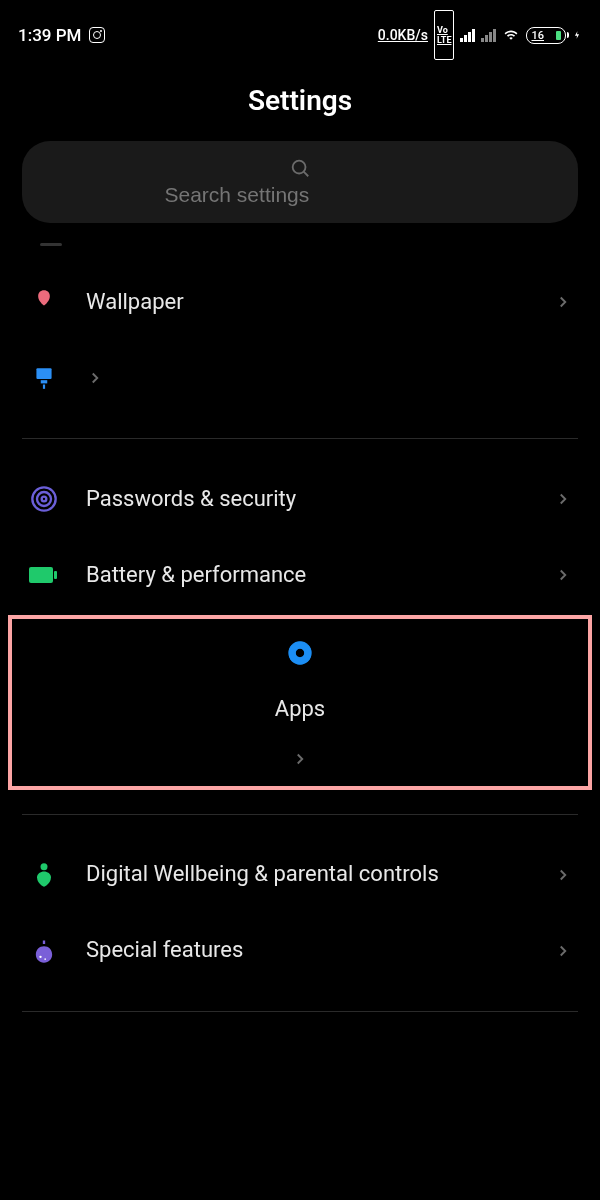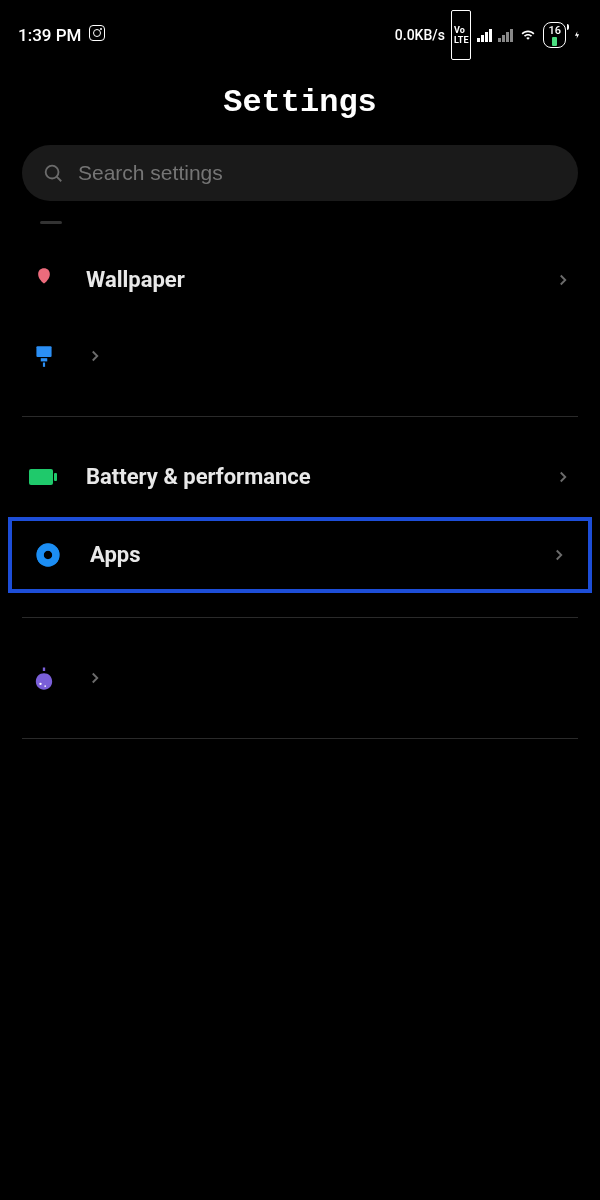--- a/index.html
+++ b/index.html
@@ -12,75 +12,75 @@
       overflow: hidden;
     }
     .status-bar {
       display: flex;
       justify-content: space-between;
       align-items: center;
       padding: 10px 18px 6px;
       font-size: 17px;
       font-weight: 500;
     }
-    .status-left { display: flex; gap: 8px; }
-    .status-right { display: flex; align-items: center; gap: 6px; font-size: 14px; }
+    .status-left { display: flex; align-items: center; gap: 8px; }
+    .status-right { display: flex; align-items: center; gap: 6px; font-size: 14px; text-decoration: underline; }
     .instagram-icon {
       width: 16px; height: 16px; border: 1.5px solid #fff; border-radius: 4px;
       display: flex; align-items: center; justify-content: center; position: relative;
     }
     .instagram-icon::after {
       content: ''; width: 6px; height: 6px; border: 1.5px solid #fff; border-radius: 50%;
     }
     .instagram-icon::before {
       content: ''; width: 2px; height: 2px; background: #fff; border-radius: 50%;
       position: absolute; top: 2px; right: 2px;
     }
     .volte { font-size: 9px; border: 1px solid #fff; padding: 14px 2px; border-radius: 2px; font-weight: bold; }
     .signal { display: inline-flex; align-items: flex-end; gap: 1px; }
     .signal span { width: 3px; background: #fff; }
     .signal span:nth-child(1){height:4px} .signal span:nth-child(2){height:7px}
     .signal span:nth-child(3){height:10px} .signal span:nth-child(4){height:13px}
     .signal.dim span { background: #888; }
     .wifi-icon { position: relative; width: 18px; height: 14px; }
     .battery {
       display: inline-flex; align-items: center; border: 1.5px solid #fff;
-      border-radius: 8px; padding: 1px 4px; font-size: 11px; gap: 0; position: relative; flex-direction: column;
+      border-radius: 8px; padding: 1px 4px; font-size: 11px; gap: 12px; position: relative;
     }
     .battery::after { content: ''; width: 2px; height: 6px; background: #fff; position: absolute; right: -4px; border-radius: 0 2px 2px 0; }
     .battery-fill { width: 5px; height: 9px; background: #4ade80; border-radius: 1px; }
     .page-title {
-      text-align: center; font-size: 32px; font-weight: 600; margin: 18px 0 24px; font-family: Liberation Mono, monospace;
+      text-align: center; font-size: 28px; font-weight: 600; margin: 18px 0 24px;
     }
     .search-bar {
       margin: 0 22px 20px; background: #1a1a1a; border-radius: 28px;
-      padding: 16px 20px; display: flex; align-items: center; gap: 14px;
+      padding: 16px 20px; display: flex; align-items: center; gap: 4px; flex-direction: column;
     }
     .search-icon { color: #6b6b6b; stroke: #6b6b6b; }
     .search-bar input {
       background: transparent; border: none; outline: none; color: #888;
       font-size: 21px; flex: 1;
     }
     .section-divider {
       height: 1px; background: #2a2a2a; margin: 4px 22px;
     }
     .settings-list { padding: 4px 0; }
     .settings-item {
       display: flex; align-items: center; padding: 22px 28px; gap: 26px;
       position: relative;
     }
     .settings-item.highlighted {
-      border: 4px solid #1d4ed8; margin: 2px 8px; padding: 18px 20px;
+      border: 4px solid #fca5a5; margin: 2px 8px; padding: 18px 20px; flex-direction: column;
     }
     .item-icon {
       width: 32px; height: 32px; flex-shrink: 0;
       display: flex; align-items: center; justify-content: center;
     }
     .item-label {
-      flex: 1; font-size: 22px; color: #e8e8e8; line-height: 1.3; font-weight: bold;
+      flex: 1; font-size: 22px; color: #e8e8e8; line-height: 1.3;
     }
     .chevron {
       color: #6b6b6b; stroke: #6b6b6b;
     }
     .spacer { height: 18px; }
     .small-dash { width: 22px; height: 3px; background: #333; margin: 4px 40px 14px; border-radius: 2px;}
   </style>
 </head>
 <body>
 
@@ -153,20 +153,33 @@
     </span>
     <svg class="chevron" width="18" height="18" viewBox="0 0 24 24" fill="none" stroke-width="2.5">
         <polyline points="9 18 15 12 9 6"></polyline>
       </svg>
   </div>
 
   <div class="spacer"></div>
   <div class="section-divider"></div>
   <div class="spacer"></div>
 
+  <div class="settings-item">
+    <span class="item-icon">
+      <svg width="28" height="28" viewBox="0 0 24 24" fill="none" stroke="#6b5fd8" stroke-width="2">
+          <circle cx="12" cy="12" r="10"></circle>
+          <circle cx="12" cy="12" r="6"></circle>
+          <circle cx="12" cy="12" r="2"></circle>
+        </svg>
+    </span>
+    <span class="item-label">Passwords &amp; security</span>
+    <svg class="chevron" width="18" height="18" viewBox="0 0 24 24" fill="none" stroke-width="2.5">
+        <polyline points="9 18 15 12 9 6"></polyline>
+      </svg>
+  </div>
 
   <div class="settings-item">
     <span class="item-icon">
       <svg width="30" height="20" viewBox="0 0 30 20" fill="#1fc96b">
           <rect x="0" y="2" width="24" height="16" rx="2"></rect>
           <rect x="25" y="6" width="3" height="8" rx="1"></rect>
         </svg>
     </span>
     <span class="item-label">Battery &amp; performance</span>
     <svg class="chevron" width="18" height="18" viewBox="0 0 24 24" fill="none" stroke-width="2.5">
@@ -189,29 +202,42 @@
     <svg class="chevron" width="18" height="18" viewBox="0 0 24 24" fill="none" stroke-width="2.5">
         <polyline points="9 18 15 12 9 6"></polyline>
       </svg>
   </div>
 
 
   <div class="spacer"></div>
   <div class="section-divider"></div>
   <div class="spacer"></div>
 
+  <div class="settings-item">
+    <span class="item-icon">
+      <svg width="28" height="30" viewBox="0 0 24 24" fill="#1fc96b">
+          <circle cx="12" cy="5" r="3"></circle>
+          <path d="M12 22c-1 0-6-3-6-8 0-3 3-5 6-5s6 2 6 5c0 5-5 8-6 8z"></path>
+        </svg>
+    </span>
+    <span class="item-label">Digital Wellbeing &amp; parental controls</span>
+    <svg class="chevron" width="18" height="18" viewBox="0 0 24 24" fill="none" stroke-width="2.5">
+        <polyline points="9 18 15 12 9 6"></polyline>
+      </svg>
+  </div>
 
   <div class="settings-item">
     <span class="item-icon">
       <svg width="28" height="30" viewBox="0 0 24 24" fill="#7a5fd8">
           <path d="M13 3v3h-2V3h2zm-1 5c-4 0-7 3-7 7s3 7 7 7 7-3 7-7-3-7-7-7z"></path>
           <circle cx="9" cy="17" r="1" fill="#fff"></circle>
           <circle cx="13" cy="19" r="0.7" fill="#fff"></circle>
         </svg>
     </span>
+    <span class="item-label">Special features</span>
     <svg class="chevron" width="18" height="18" viewBox="0 0 24 24" fill="none" stroke-width="2.5">
         <polyline points="9 18 15 12 9 6"></polyline>
       </svg>
   </div>
 
   <div class="spacer"></div>
   <div class="section-divider"></div>
 
 </div>
 

